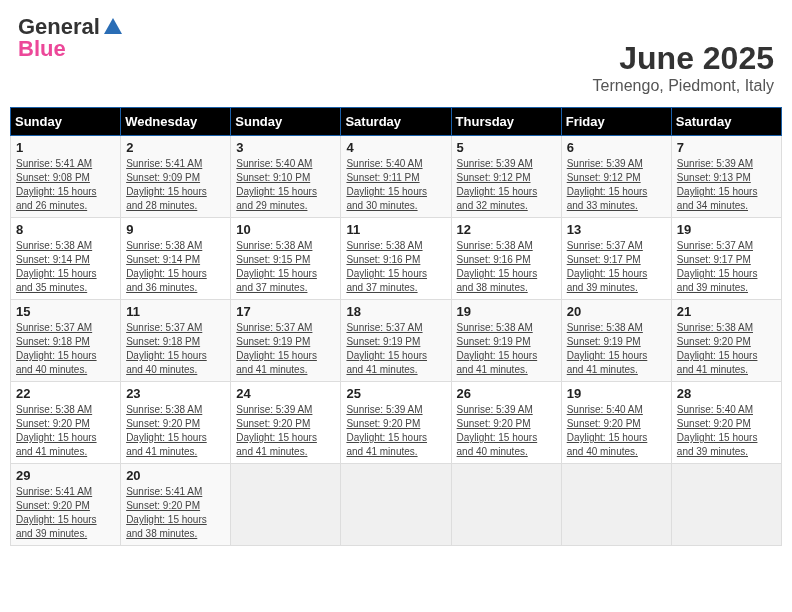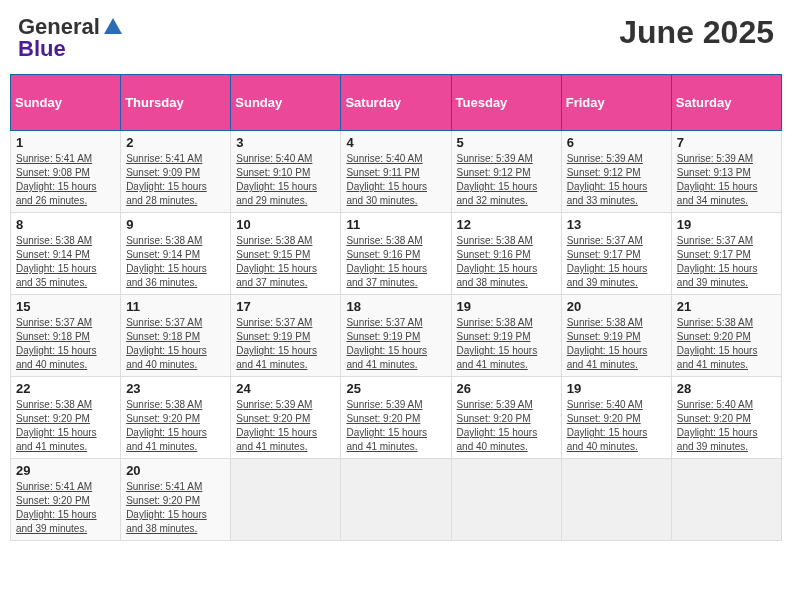--- a/index.html
+++ b/index.html
@@ -17,41 +17,42 @@
       margin-bottom: 8px;
       padding: 4px 8px;
     }
     .logo {
       display: flex;
       flex-direction: column;
       align-items: flex-start;
     }
     .title-area {
       text-align: right;
+      margin-top: 26px;
     }
     .month-title {
       font-size: 32px;
       font-weight: bold;
       color: #333;
     }
     .location-title {
       font-size: 16px;
       color: #555;
     }
     .calendar {
       width: 100%;
       border-collapse: collapse;
       border: 1px solid #ccc;
     }
     .calendar th {
-      background-color: #ec4899;
+      background-color: #000000;
       color: #fff;
       font-size: 13px;
       font-weight: bold;
-      padding: 20px 4px;
+      padding: 6px 4px;
       text-align: left;
       border: 1px solid #1a5fa8;
     }
     .calendar td {
       vertical-align: top;
       border: 1px solid #ddd;
       padding: 4px 5px;
       font-size: 10px;
       color: #333;
       width: calc(100% / 7);
@@ -85,35 +86,36 @@
 <body>
 
 <div class="header-area">
   <div class="logo">
     <div style="display:flex;align-items:center;gap:0;">
       <span style="font-size:22px;font-weight:bold;color:#333;">General</span>
       <svg width="22" height="22" viewBox="0 0 22 22" style="margin-left:2px;">
         <polygon points="11,2 20,18 2,18" fill="#2a6db5"></polygon>
       </svg>
     </div>
-    <span style="font-size:22px;font-weight:bold;color:#4c1d95;margin-top:-4px;">Blue</span>
+    <span style="font-size:22px;font-weight:bold;color:#ec4899;margin-top:-4px;">Blue</span>
   </div>
   <div class="title-area">
     <div class="month-title">June 2025</div>
+    <div class="location-title">Ternengo, Piedmont, Italy</div>
   </div>
 </div>
 
 <table class="calendar">
   <thead>
     <tr>
     <th>Sunday</th>
-        <th>Thursday</th>
+        <th>Wednesday</th>
         <th>Sunday</th>
         <th>Saturday</th>
-        <th>Tuesday</th>
+        <th>Thursday</th>
         <th>Friday</th>
         <th>Saturday</th>
       </tr>
   </thead>
   <tbody id="calendar-body">
   <tr>
         <td>
           <span class="day-number">1</span>
           <div class="day-info" style="white-space: pre-line;">Sunrise: 5:41 AM
 Sunset: 9:08 PM

